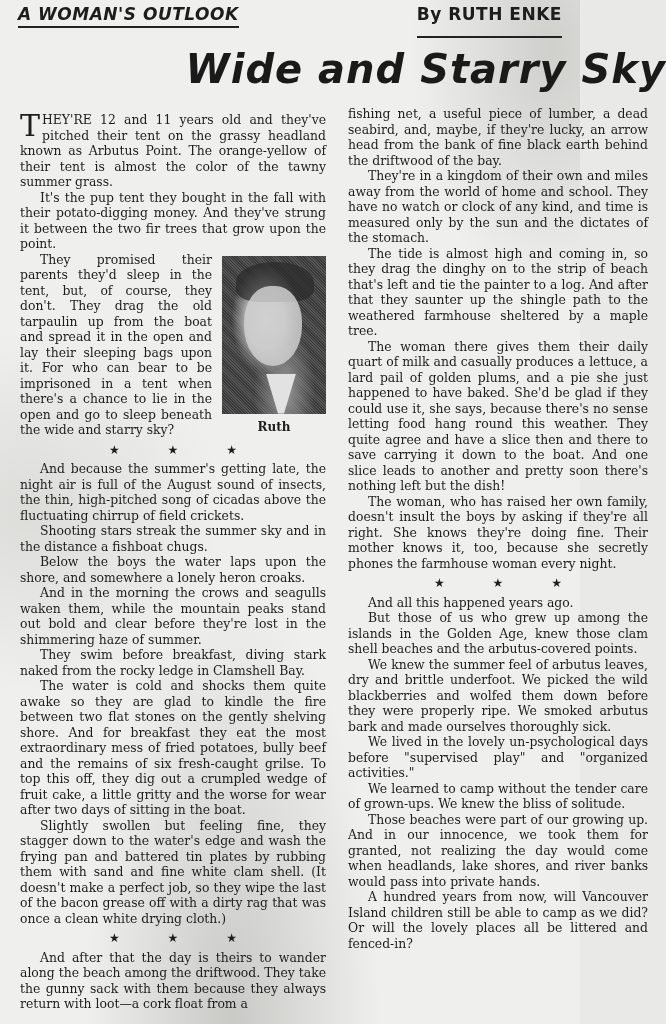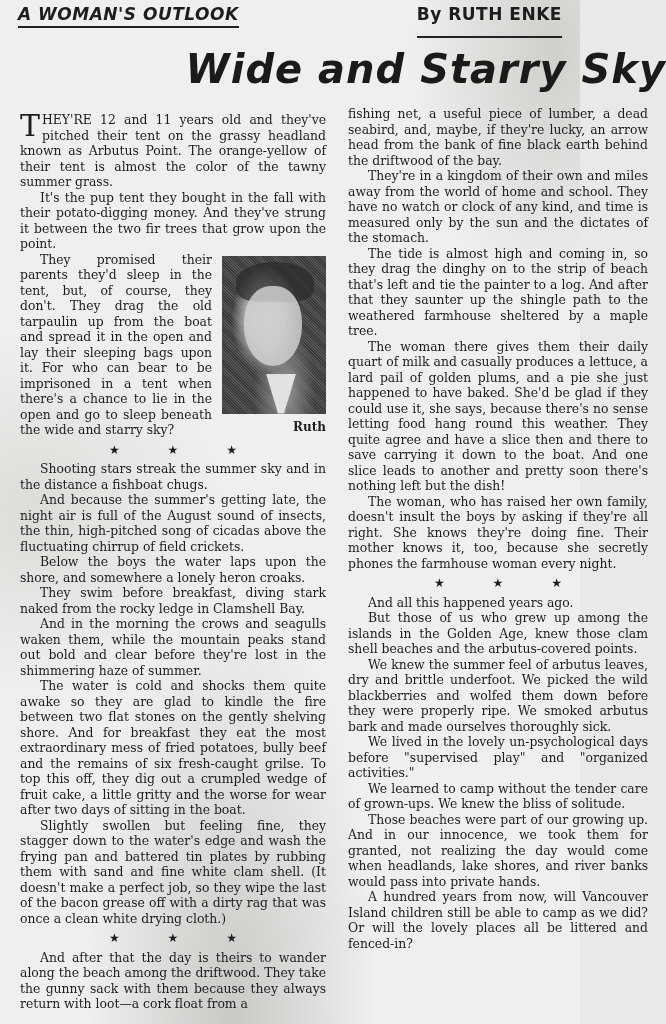--- a/index.html
+++ b/index.html
@@ -74,21 +74,21 @@
   }
   .photo .face {
     position: absolute; left: 22px; top: 30px; width: 58px; height: 80px;
     border-radius: 45% 45% 50% 50%; background: #cfcfcf; opacity: 0.85;
   }
   .photo .collar {
     position: absolute; left: 44px; top: 118px; width: 30px; height: 40px;
     background: #e2e2e2; clip-path: polygon(0 0, 100% 0, 60% 100%, 40% 100%);
   }
   .caption {
-    font-weight: bold; font-size: 12px; margin-top: 6px; text-align: right;
+    font-weight: bold; font-size: 12px; margin-top: 6px;
   }
 </style>
 </head>
 <body>
 
 <div class="paper">
 
   <div class="header-row">
     <span class="column-name">A WOMAN'S OUTLOOK</span>
     <span class="byline">By RUTH ENKE</span>
@@ -102,25 +102,25 @@
     <div class="photo-wrap">
       <div class="photo">
         <div class="hair"></div>
         <div class="face"></div>
         <div class="collar"></div>
       </div>
       <div class="caption">Ruth</div>
     </div>
     <p>They promised their parents they'd sleep in the tent, but, of course, they don't. They drag the old tarpaulin up from the boat and spread it in the open and lay their sleeping bags upon it. For who can bear to be imprisoned in a tent when there's a chance to lie in the open and go to sleep beneath the wide and starry sky?</p>
     <div class="stars">★ ★ ★</div>
+    <p>And because the summer's getting late, the night air is full of the August sound of insects, the thin, high-pitched song of cicadas above the fluctuating chirrup of field crickets.</p>
     <p>Shooting stars streak the summer sky and in the distance a fishboat chugs.</p>
-    <p>And because the summer's getting late, the night air is full of the August sound of insects, the thin, high-pitched song of cicadas above the fluctuating chirrup of field crickets.</p>
     <p>Below the boys the water laps upon the shore, and somewhere a lonely heron croaks.</p>
+    <p>And in the morning the crows and seagulls waken them, while the mountain peaks stand out bold and clear before they're lost in the shimmering haze of summer.</p>
     <p>They swim before breakfast, diving stark naked from the rocky ledge in Clamshell Bay.</p>
-    <p>And in the morning the crows and seagulls waken them, while the mountain peaks stand out bold and clear before they're lost in the shimmering haze of summer.</p>
     <p>The water is cold and shocks them quite awake so they are glad to kindle the fire between two flat stones on the gently shelving shore. And for breakfast they eat the most extraordinary mess of fried potatoes, bully beef and the remains of six fresh-caught grilse. To top this off, they dig out a crumpled wedge of fruit cake, a little gritty and the worse for wear after two days of sitting in the boat.</p>
     <p>Slightly swollen but feeling fine, they stagger down to the water's edge and wash the frying pan and battered tin plates by rubbing them with sand and fine white clam shell. (It doesn't make a perfect job, so they wipe the last of the bacon grease off with a dirty rag that was once a clean white drying cloth.)</p>
     <div class="stars">★ ★ ★</div>
     <p>And after that the day is theirs to wander along the beach among the driftwood. They take the gunny sack with them because they always return with loot—a cork float from a</p>
   </div>
 
   <div class="col col-right">
     <p class="first">fishing net, a useful piece of lumber, a dead seabird, and, maybe, if they're lucky, an arrow head from the bank of fine black earth behind the driftwood of the bay.</p>
     <p>They're in a kingdom of their own and miles away from the world of home and school. They have no watch or clock of any kind, and time is measured only by the sun and the dictates of the stomach.</p>
     <p>The tide is almost high and coming in, so they drag the dinghy on to the strip of beach that's left and tie the painter to a log. And after that they saunter up the shingle path to the weathered farmhouse sheltered by a maple tree.</p>

